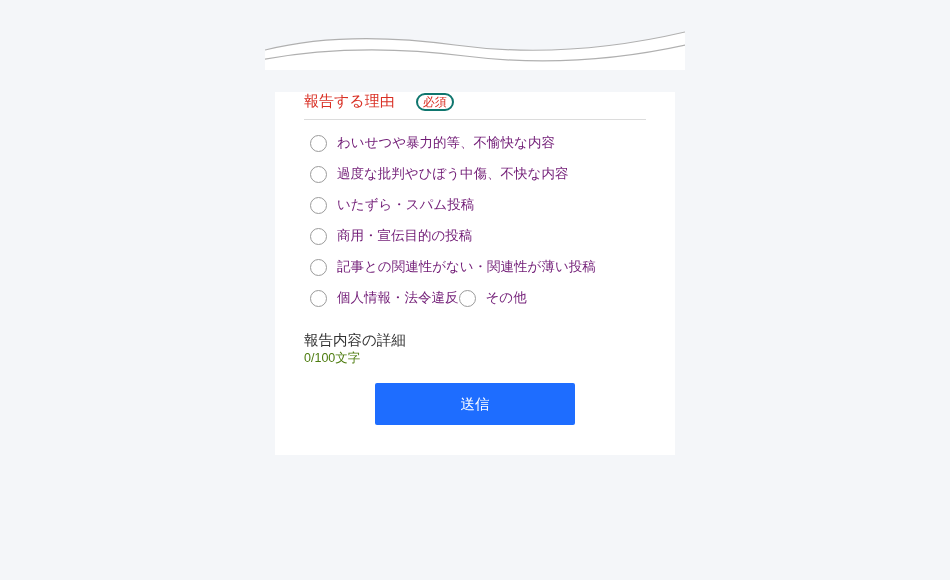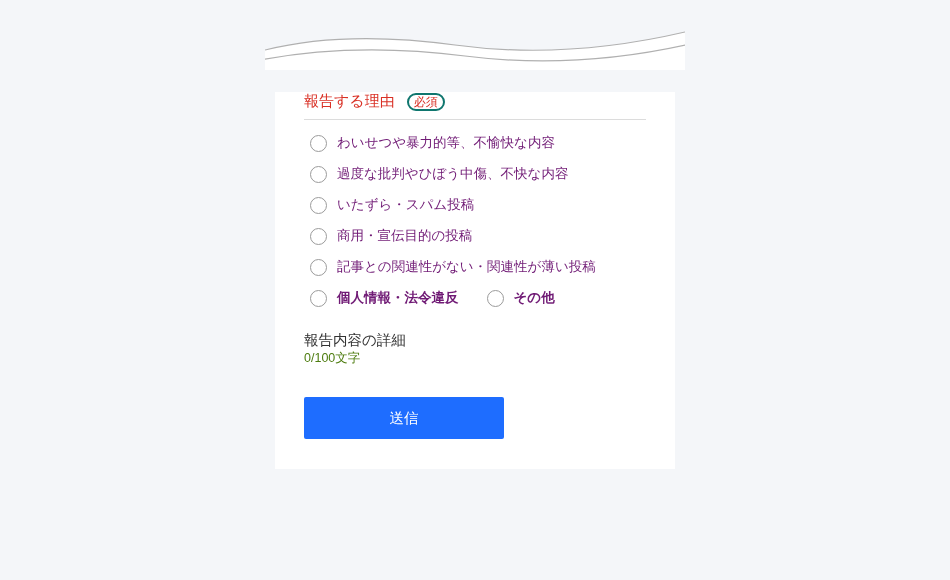--- a/index.html
+++ b/index.html
@@ -31,21 +31,21 @@
     .wavy-svg {
       position: absolute;
       bottom: 0;
       left: -10px;
       width: 440px;
       height: 70px;
     }
     .section-header {
       display: flex;
       align-items: center;
-      gap: 12px;
+      gap: 21px;
       padding-bottom: 8px;
       border-bottom: 1px solid #dcdcdc;
       margin-bottom: 14px;
       margin-top: 22px;
     }
     .section-title {
       font-size: 15px;
       color: #d93025;
       font-weight: 400;
     }
@@ -75,22 +75,20 @@
       border: 1.5px solid #9b9b9b;
       border-radius: 50%;
       flex-shrink: 0;
     }
     .radio-label {
       font-size: 13.5px;
       color: #701a75;
     }
     .last-row {
       display: flex;
-      gap: 28px;
-      font-weight: bold;
     }
     .detail-header {
       display: flex;
       justify-content: space-between;
       align-items: baseline;
       margin-top: 24px;
       margin-bottom: 10px;
       flex-direction: column;
     }
     .detail-title {
@@ -110,21 +108,22 @@
       font-size: 14px;
       font-family: inherit;
       color: #333;
       resize: both;
     }
     .detail-textarea::placeholder {
       color: #9b9b9b;
     }
     .submit-row {
       display: flex;
-      margin-top: 30px;
+      justify-content: center;
+      margin-top: 16px;
     }
     .submit-btn {
       background: #1e6dff;
       color: #fff;
       border: none;
       font-size: 14.5px;
       font-weight: 500;
       width: 200px;
       height: 42px;
       cursor: pointer;

